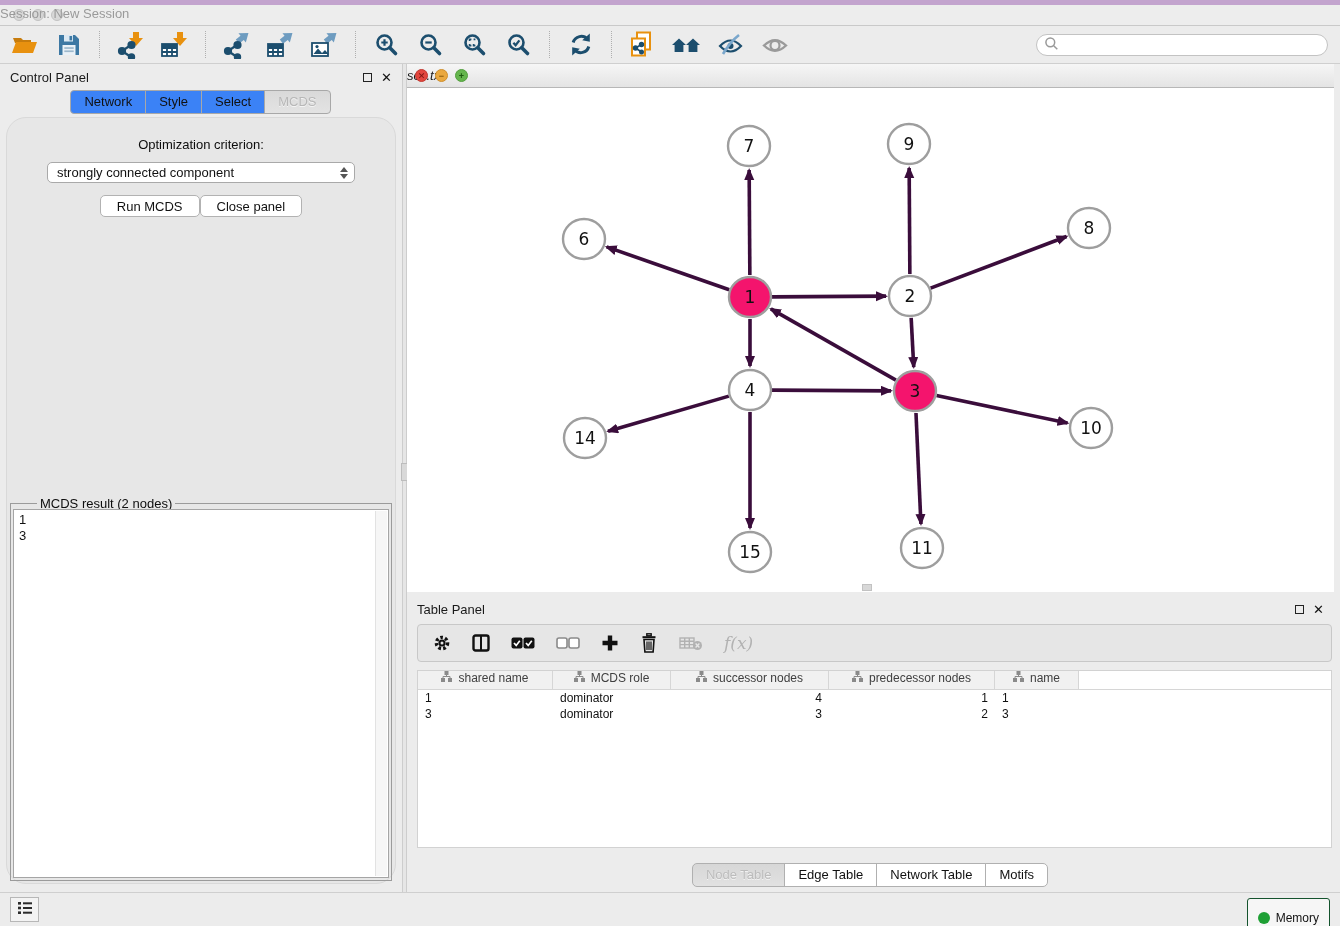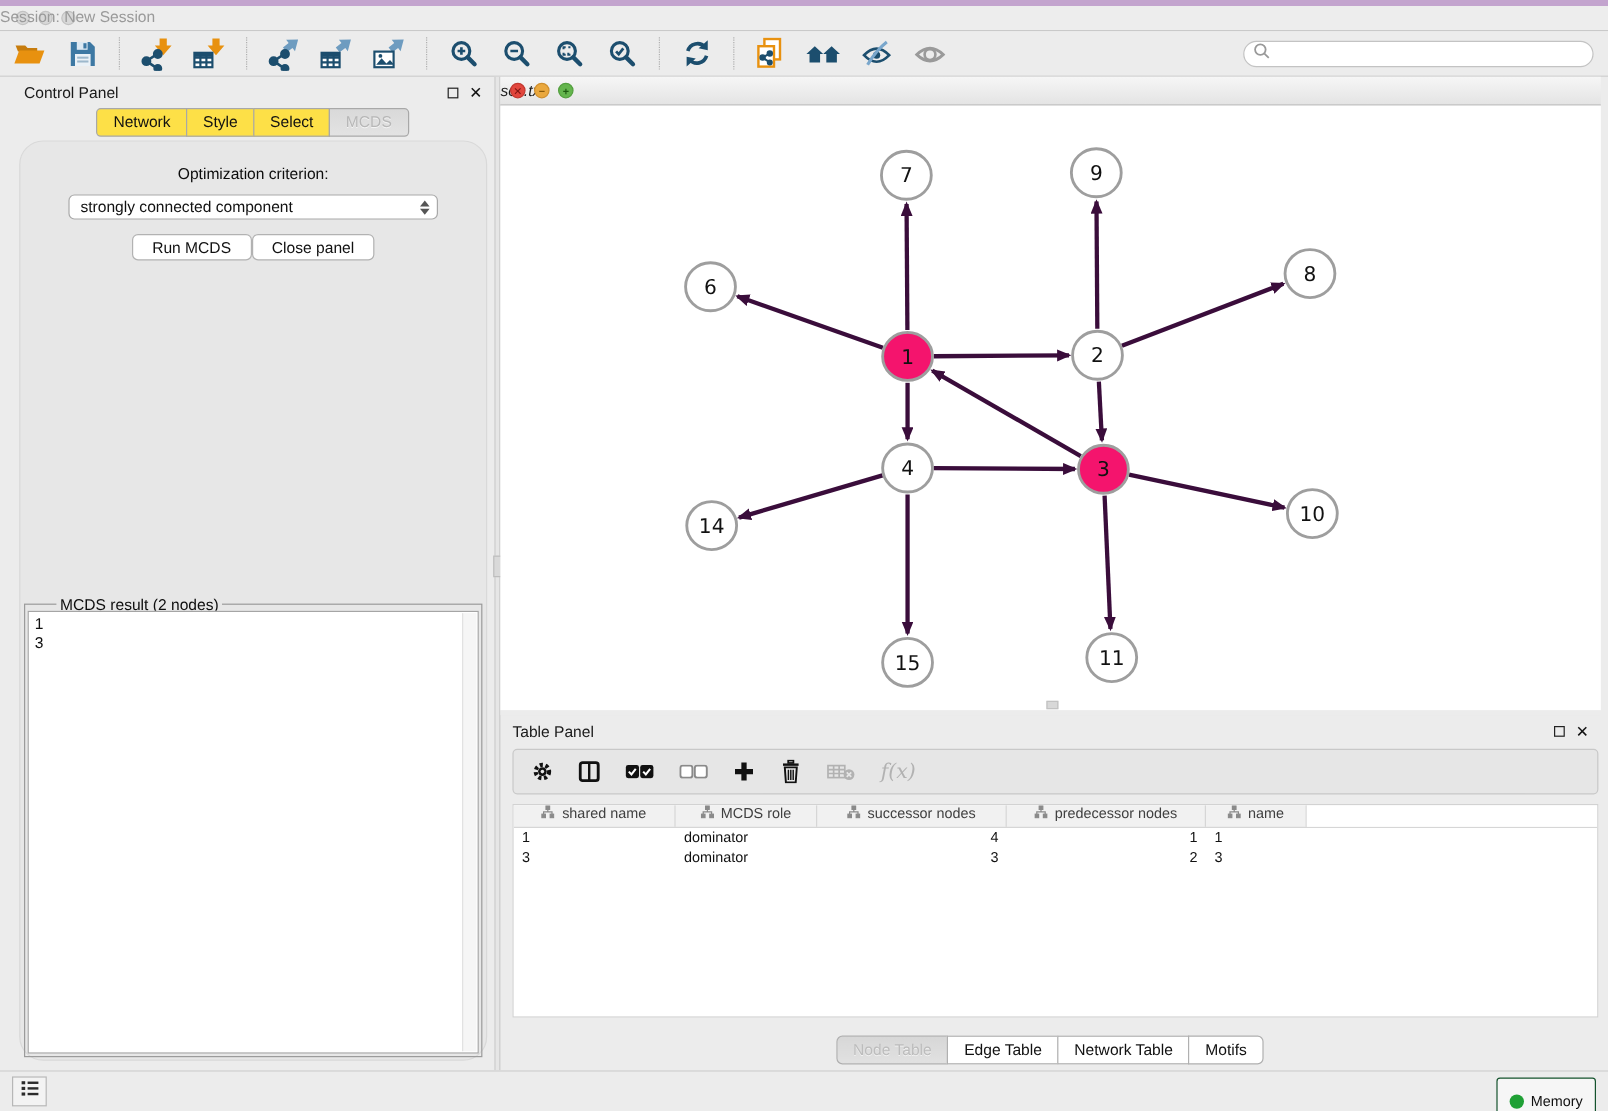--- a/index.html
+++ b/index.html
@@ -16,30 +16,30 @@
   
   .toolbar { height:38px; background:#ececec; border-bottom:1px solid #cfcfcf;
     display:flex; align-items:center; padding:0 8px; gap:11px; position:relative; }
   .tb-icon { width:33px; height:30px; display:flex; align-items:center; justify-content:center; }
   .tb-sep { width:1px; height:27px; border-left:1px dotted #afafaf; margin:0 3px; }
   .search-field { position:absolute; right:12px; top:8px; width:292px; height:22px; border:1px solid #c3c3c3;
     border-radius:12px; background:#fff; display:flex; align-items:center; padding:0 7px; gap:4px; }
   .search-input { border:none; outline:none; flex:1; font-size:12px; background:transparent; }
 
   
-  .content { display:flex; height:828px;padding-left:10px; }
+  .content { display:flex; height:828px; }
 
   
   .control-panel { width:402px; display:flex; flex-direction:column; background:#ececec; }
   .panel-header { height:26px; display:flex; align-items:center; padding:0 10px; font-size:13px; color:#1a1a1a; flex:0 0 auto; }
   .ph-spacer { flex:1; }
   .float-box { width:9px; height:9px; border:1.6px solid #222; margin-left:10px; }
   .close-x { font-size:13px; font-weight:bold; color:#111; margin-left:9px; line-height:1; }
   .cp-tabs { display:flex; justify-content:center; flex:0 0 auto; }
-  .cp-tab { border:1px solid #a8a8a8; background:#fde047; color:#111; padding:3px 13px 4px;
+  .cp-tab { border:1px solid #a8a8a8; background:#3b82f6; color:#111; padding:3px 13px 4px;
     font-size:13px; margin-left:-1px; }
   .cp-tab:first-child { border-radius:4px 0 0 4px; }
   .cp-tab:last-child { border-radius:0 4px 4px 0; }
   .cp-tab.selected { background:linear-gradient(#d9d9d9,#e3e3e3); color:#b7b7b7; text-shadow:0 1px 0 #f4f4f4; }
   .cp-card { flex:1; margin:3px 6px 8px 6px; background:#e7e7e7; border:1px solid #d9d9d9; border-radius:20px;
     display:flex; flex-direction:column; align-items:center; position:relative; }
   .opt-label { margin-top:19px; font-size:13px; color:#0d0d0d; }
   .combo { margin-top:10px; width:308px; height:21px; background:#fff; border:1px solid #a9a9a9; border-radius:5px;
     display:flex; align-items:center; padding:0 4px 0 9px; font-size:13px; color:#111; }
   .chevrons { margin-left:auto; display:flex; flex-direction:column; align-items:center; gap:2px; padding-right:2px; }

